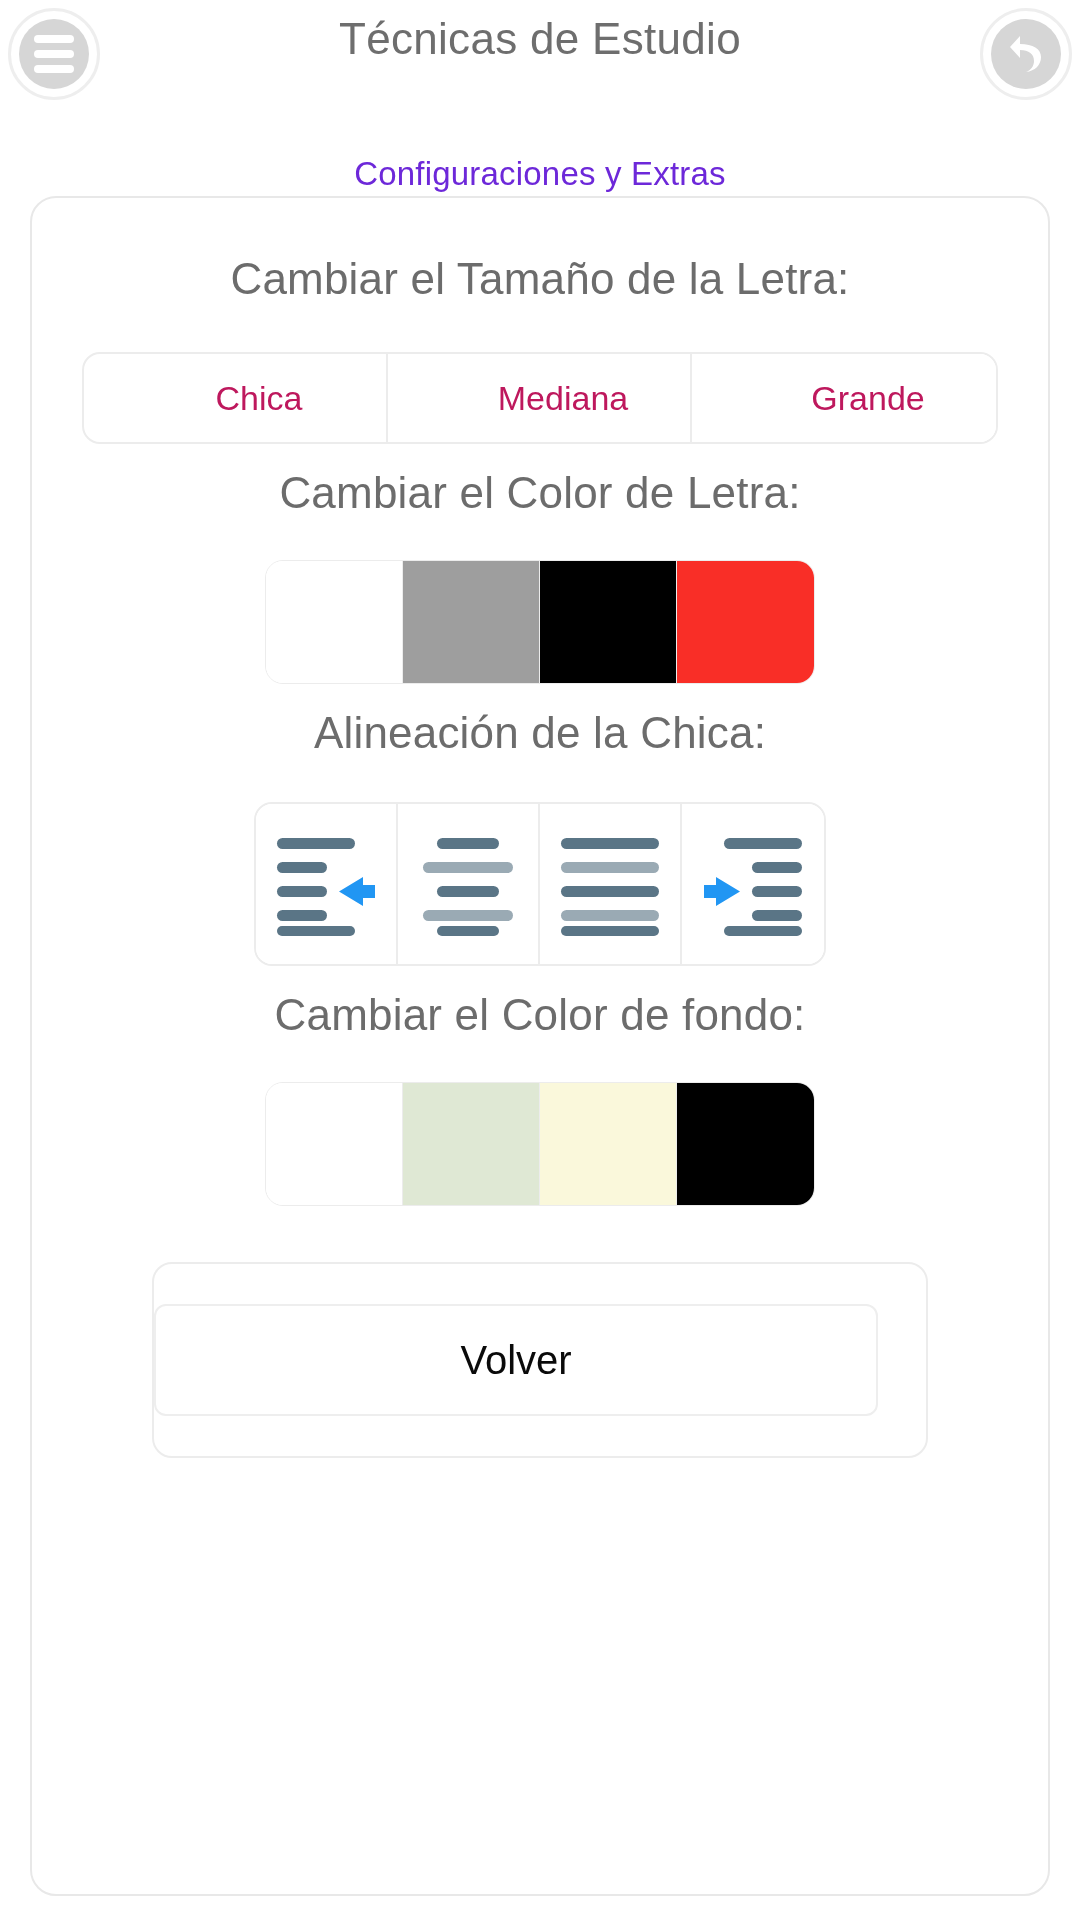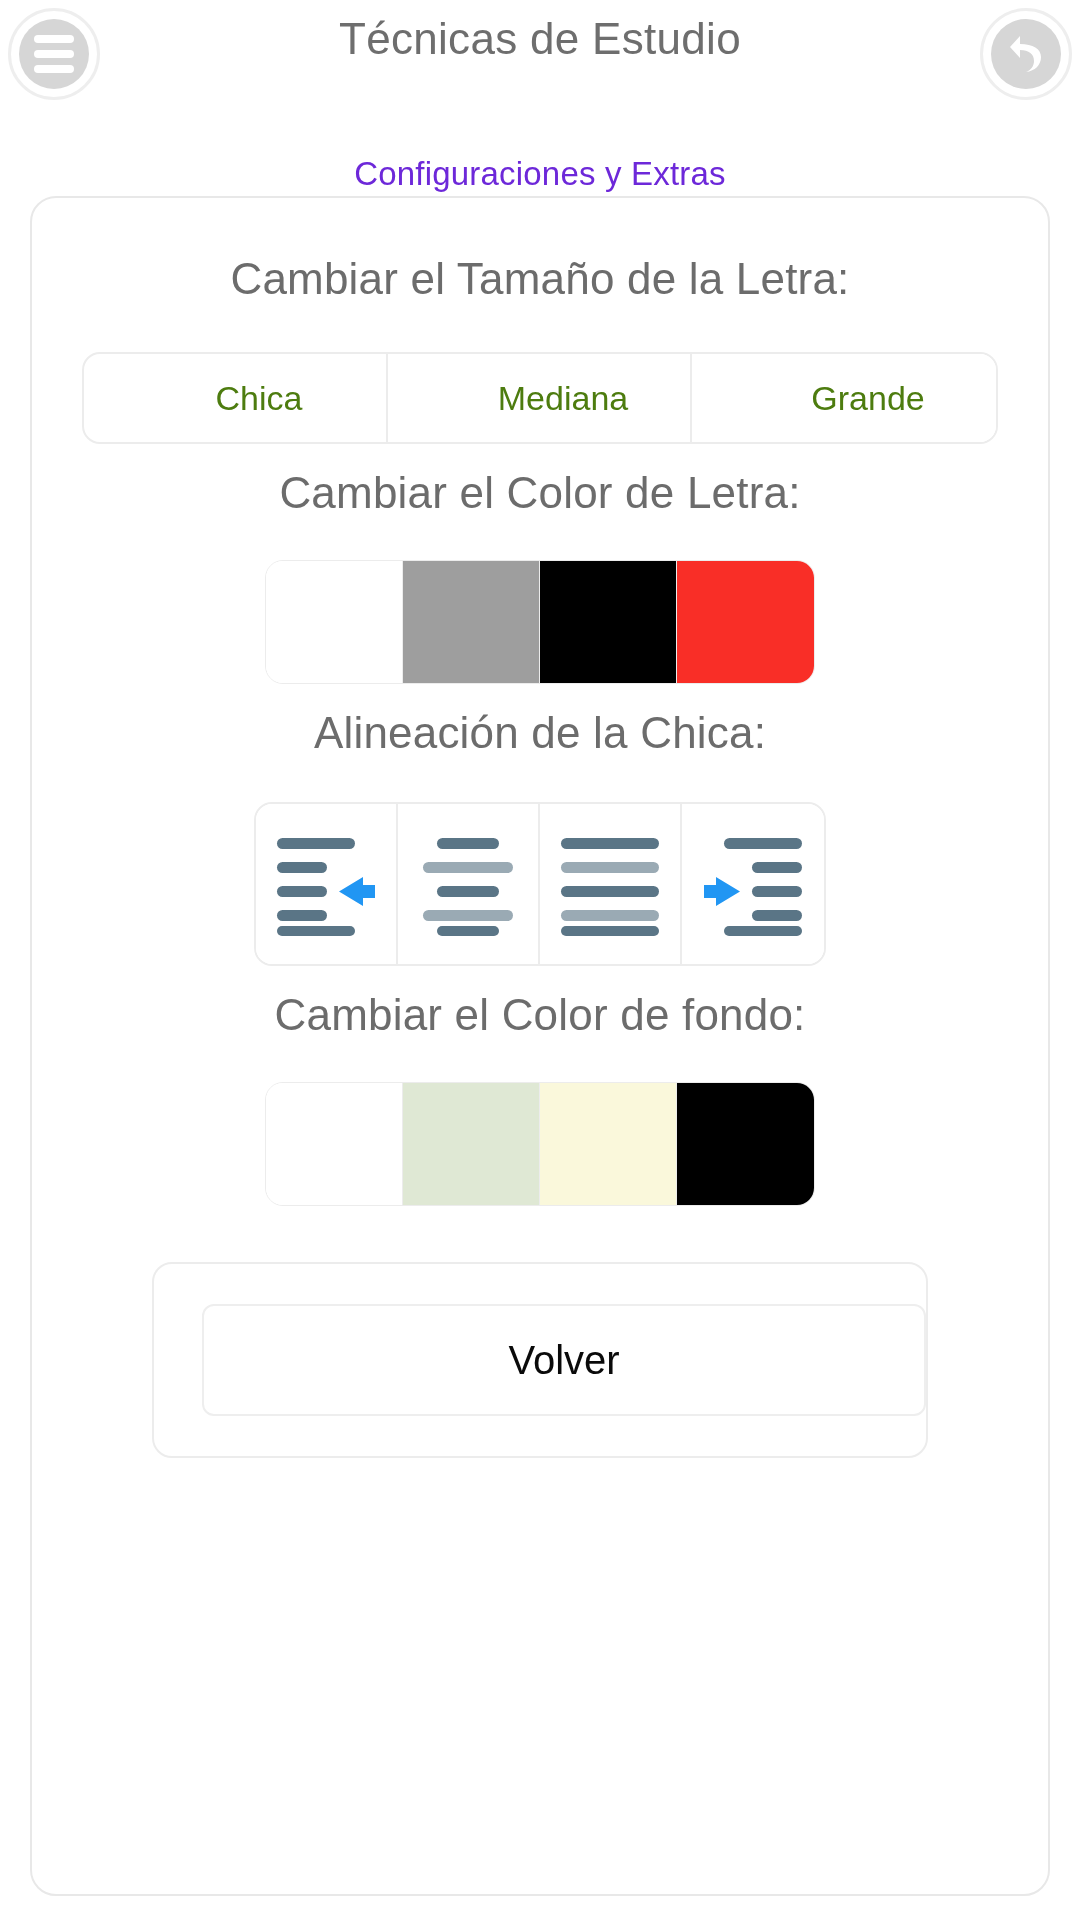--- a/index.html
+++ b/index.html
@@ -113,21 +113,21 @@
     overflow: hidden;
     background: #ffffff;
   }
   .seg-btn {
     width: 256px;
     height: 88px;
     display: flex;
     align-items: center;
     justify-content: center;
     font-size: 34px;
-    color: #4d7c0f;
+    color: #be185d;
     background: #ffffff;
     border-right: 2px solid #ececec;
     margin-left: 48px;
   }
   .seg-btn:last-child { border-right: none; }
 
   
   .swatch-wrap {
     display: flex;
     justify-content: center;
@@ -175,21 +175,21 @@
 
   
   .volver-outer {
     margin: 56px auto 0 auto;
     width: 776px;
     height: 196px;
     border: 2px solid #ececec;
     border-radius: 20px;
     display: flex;
     align-items: center;
-    justify-content: flex-end;
+    justify-content: flex-start;
     background: #ffffff;
   }
   .volver-btn {
     width: 724px;
     height: 112px;
     border: 2px solid #eeeeee;
     border-radius: 12px;
     display: flex;
     align-items: center;
     justify-content: center;

